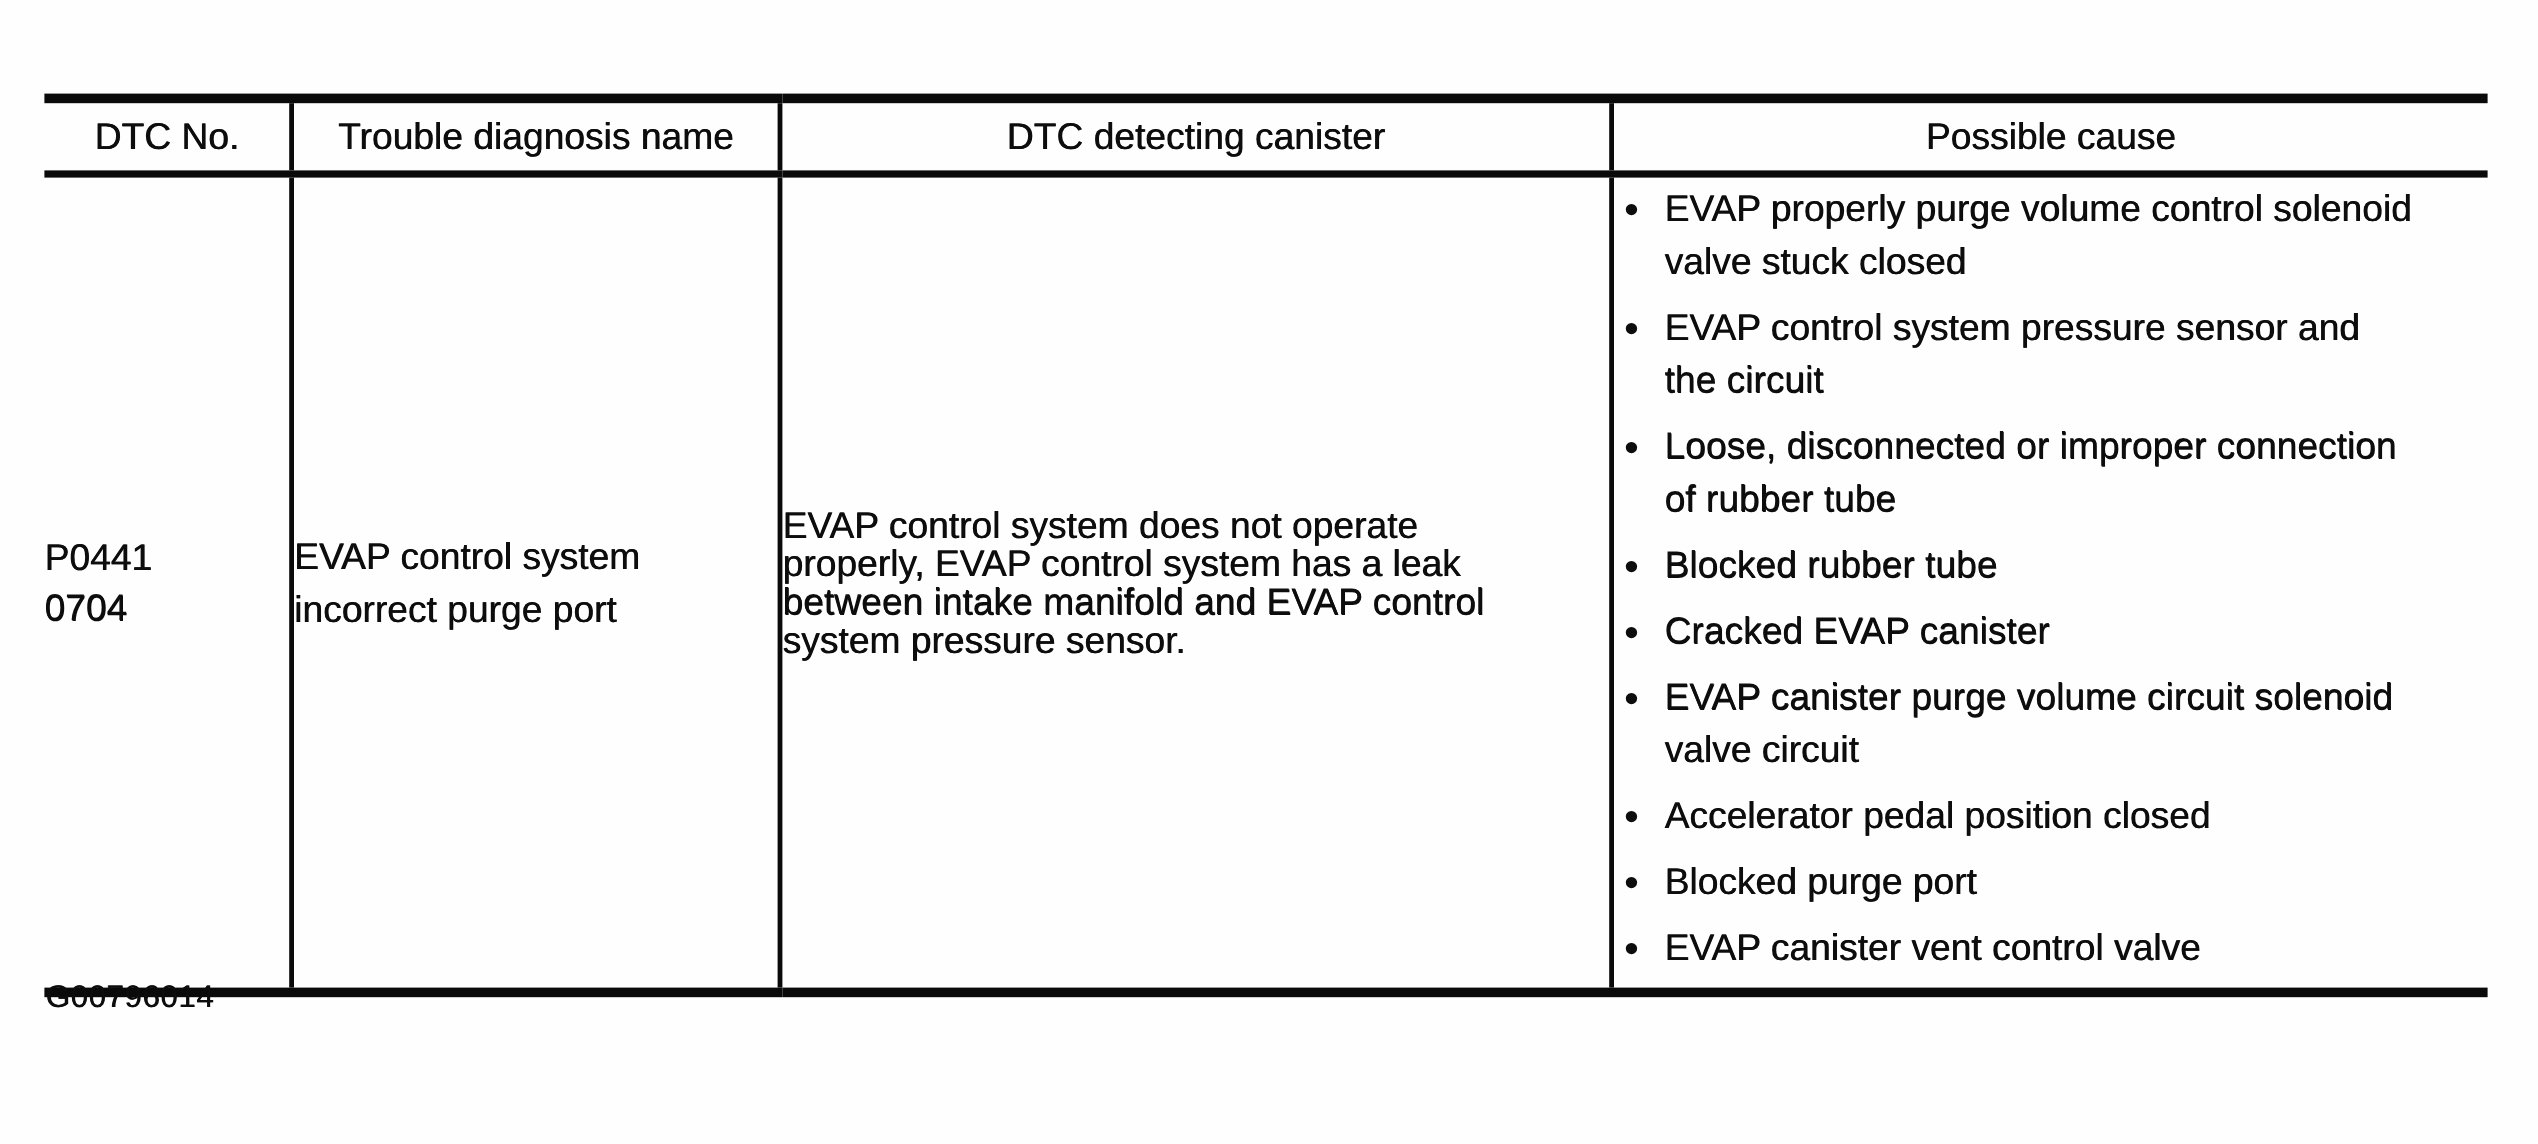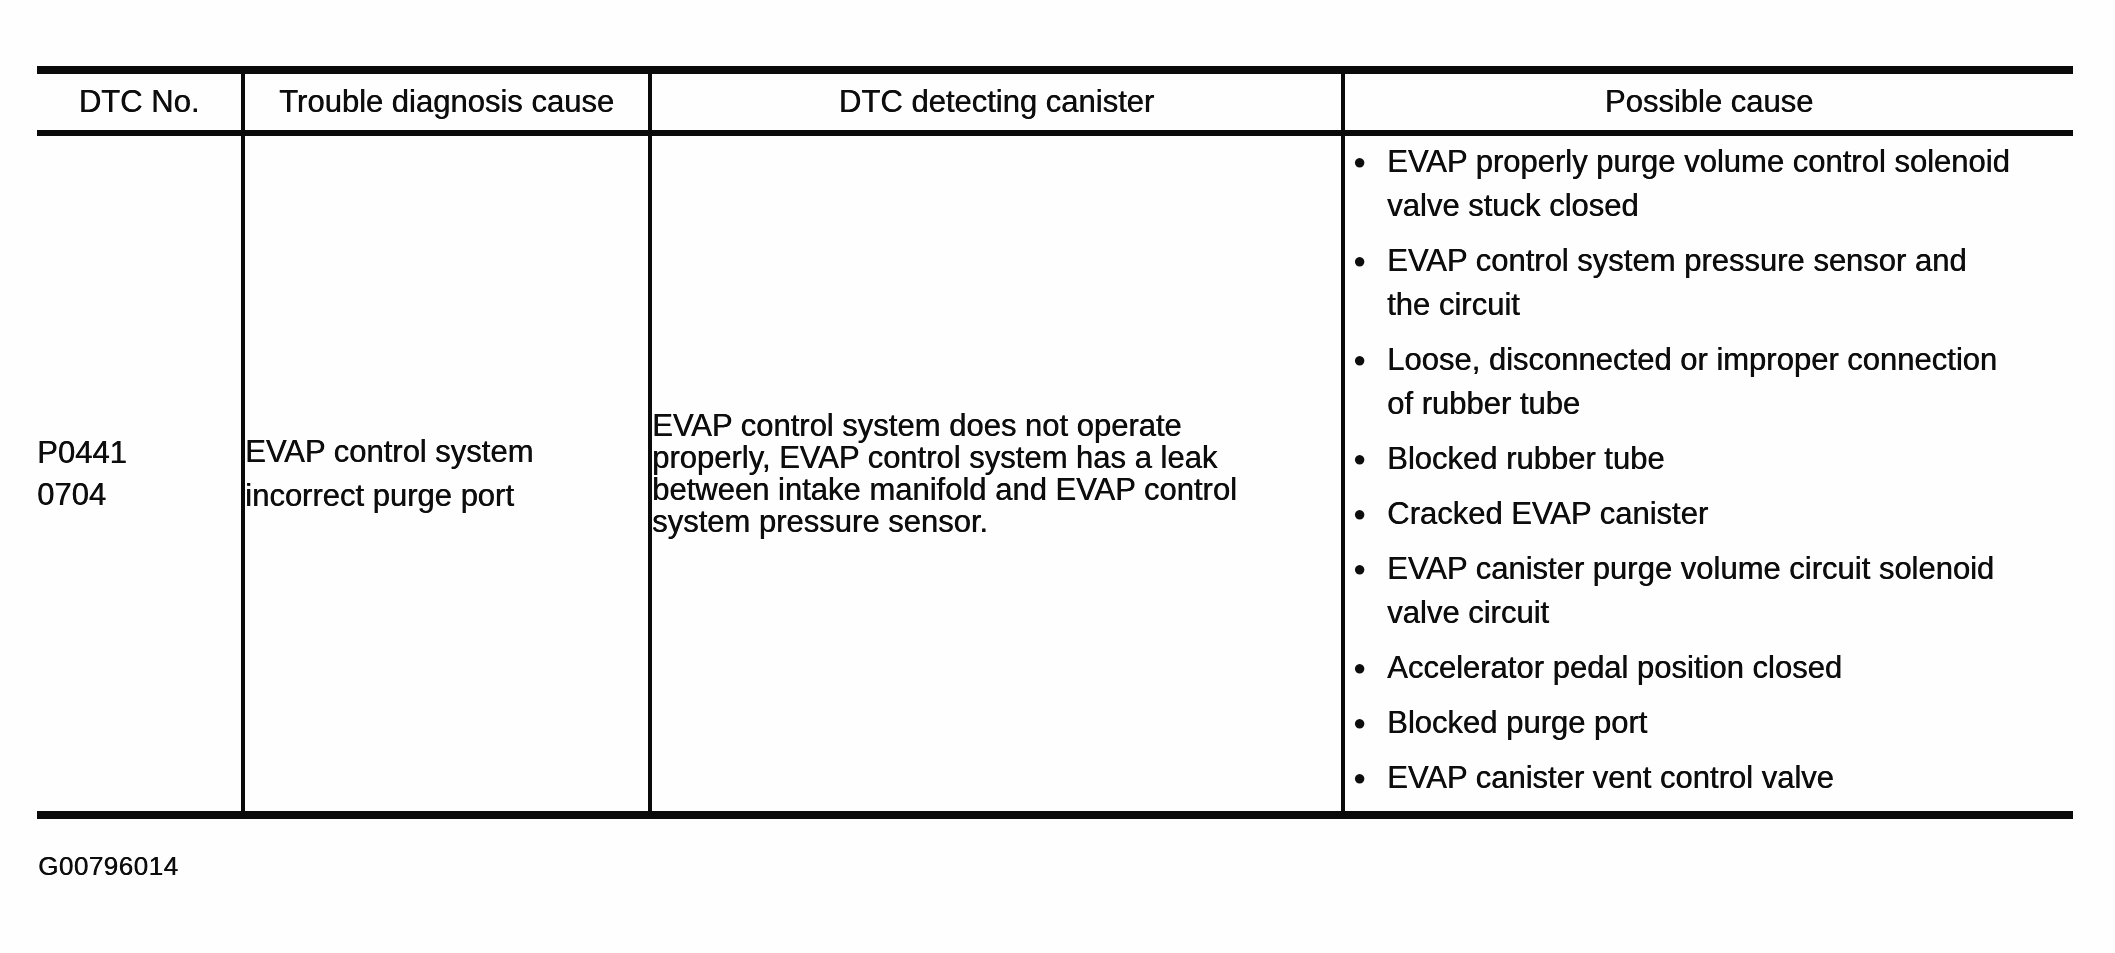--- a/index.html
+++ b/index.html
@@ -18,21 +18,21 @@
     height: 953px;
     background: #fefefe;
   }
   .scan-text {
     text-shadow: 0.5px 0.3px 0 currentColor; 
     -webkit-font-smoothing: none;
   }
   table.dtc-table {
     position: absolute;
     left: 37px;
-    top: 66px;
+    top: 78px;
     width: 2036px;
     border-collapse: collapse;
     table-layout: fixed;
     font-size: 31px;
   }
   .col-dtc   { width: 206px; }
   .col-name  { width: 407px; }
   .col-cond  { width: 693px; }
   .col-cause { width: 730px; }
 
@@ -84,41 +84,41 @@
     text-indent: 8px;
     text-shadow: none;
   }
   td.cell-cause .cause-text {
     flex: 1 1 auto;
     max-width: 628px;
   }
   .figure-id {
     position: absolute;
     left: 38px;
-    top: 851px;
+    top: 815px;
     font-size: 26px;
     letter-spacing: 0.5px;
   }
 </style>
 </head>
 <body>
 
 <div class="page scan-text">
 
   <table class="dtc-table">
     <colgroup>
       <col class="col-dtc">
       <col class="col-name">
       <col class="col-cond">
       <col class="col-cause">
     </colgroup>
     <thead>
       <tr>
         <th>DTC No.</th>
-        <th>Trouble diagnosis cause</th>
+        <th>Trouble diagnosis name</th>
         <th>DTC detecting canister</th>
         <th>Possible cause</th>
       </tr>
     </thead>
     <tbody>
       <tr>
         <td class="cell-dtc">
           <div class="line">P0441</div>
           <div class="line">0704</div>
         </td>

